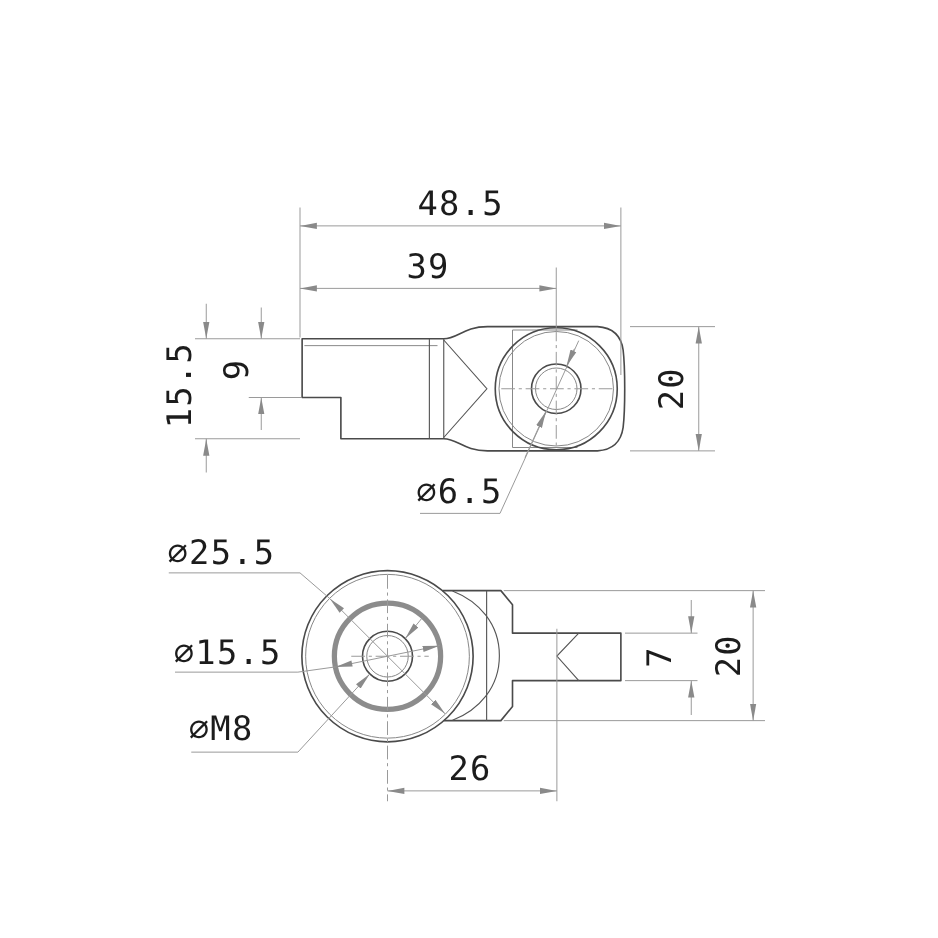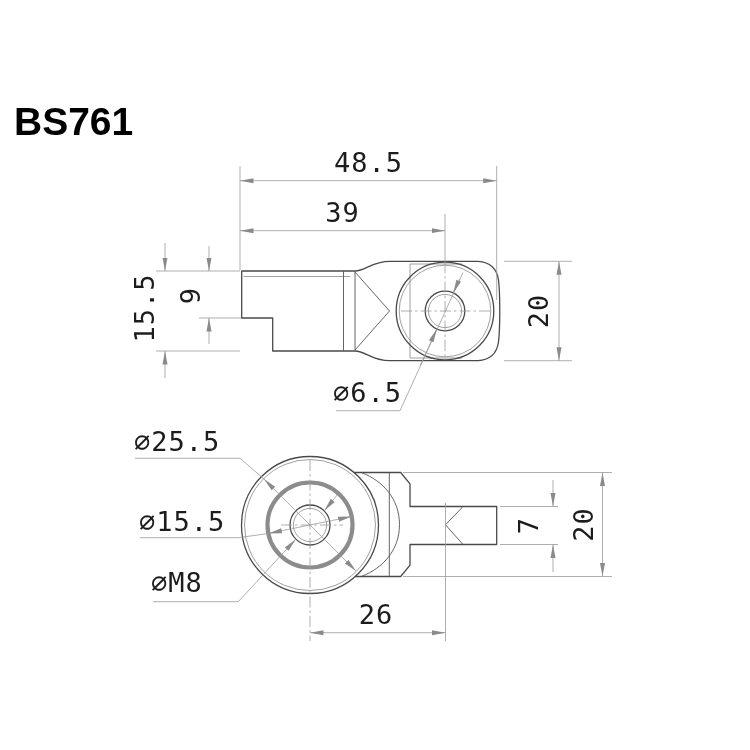--- a/index.html
+++ b/index.html
@@ -18,21 +18,20 @@
   .part2{stroke:#555555;stroke-width:0.9;fill:none;}
   .faint{stroke:#888888;stroke-width:0.8;fill:none;}
   .ann{stroke:#9a9a9a;stroke-width:0.8;fill:none;}
   .cl{stroke:#9a9a9a;stroke-width:0.8;fill:none;stroke-dasharray:11 3 2.5 3;}
   .thick{stroke:#8c8c8c;stroke-width:4.2;fill:none;}
 </style>
 </head>
 <body>
 
 <div class="stage">
-  <div class="title">BS761</div>
 
   <svg width="750" height="750" viewBox="0 0 750 750">
     <defs>
       <marker id="arrS" markerUnits="userSpaceOnUse" markerWidth="15" markerHeight="7" refX="0.5" refY="3.5" orient="auto">
         <path d="M0.5,3.5 L14,1 L14,6 Z" fill="#8a8a8a"></path>
       </marker>
       <marker id="arrE" markerUnits="userSpaceOnUse" markerWidth="15" markerHeight="7" refX="13.5" refY="3.5" orient="auto">
         <path d="M13.5,3.5 L0,1 L0,6 Z" fill="#8a8a8a"></path>
       </marker>
     </defs>

